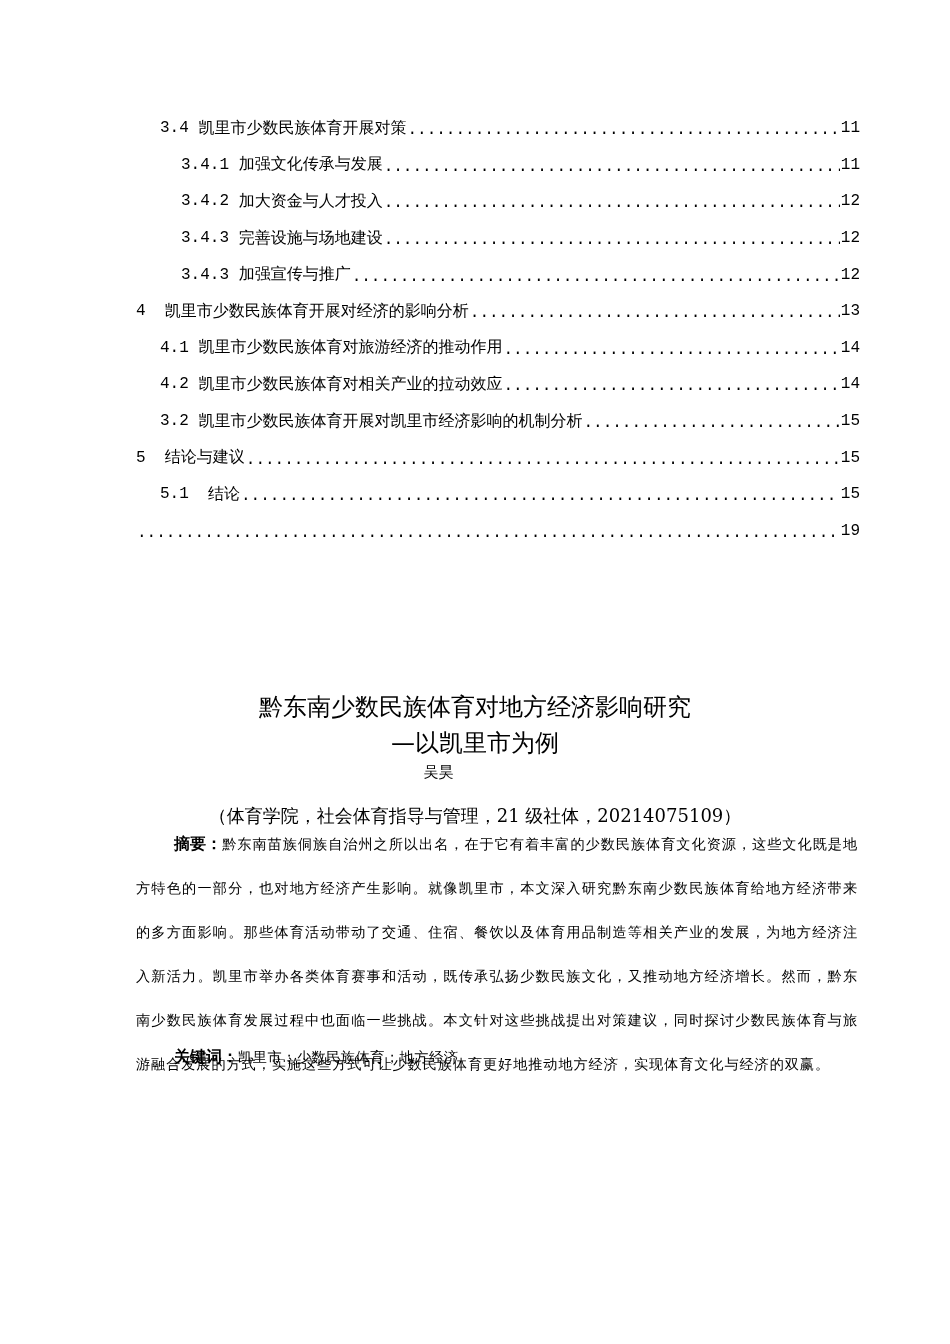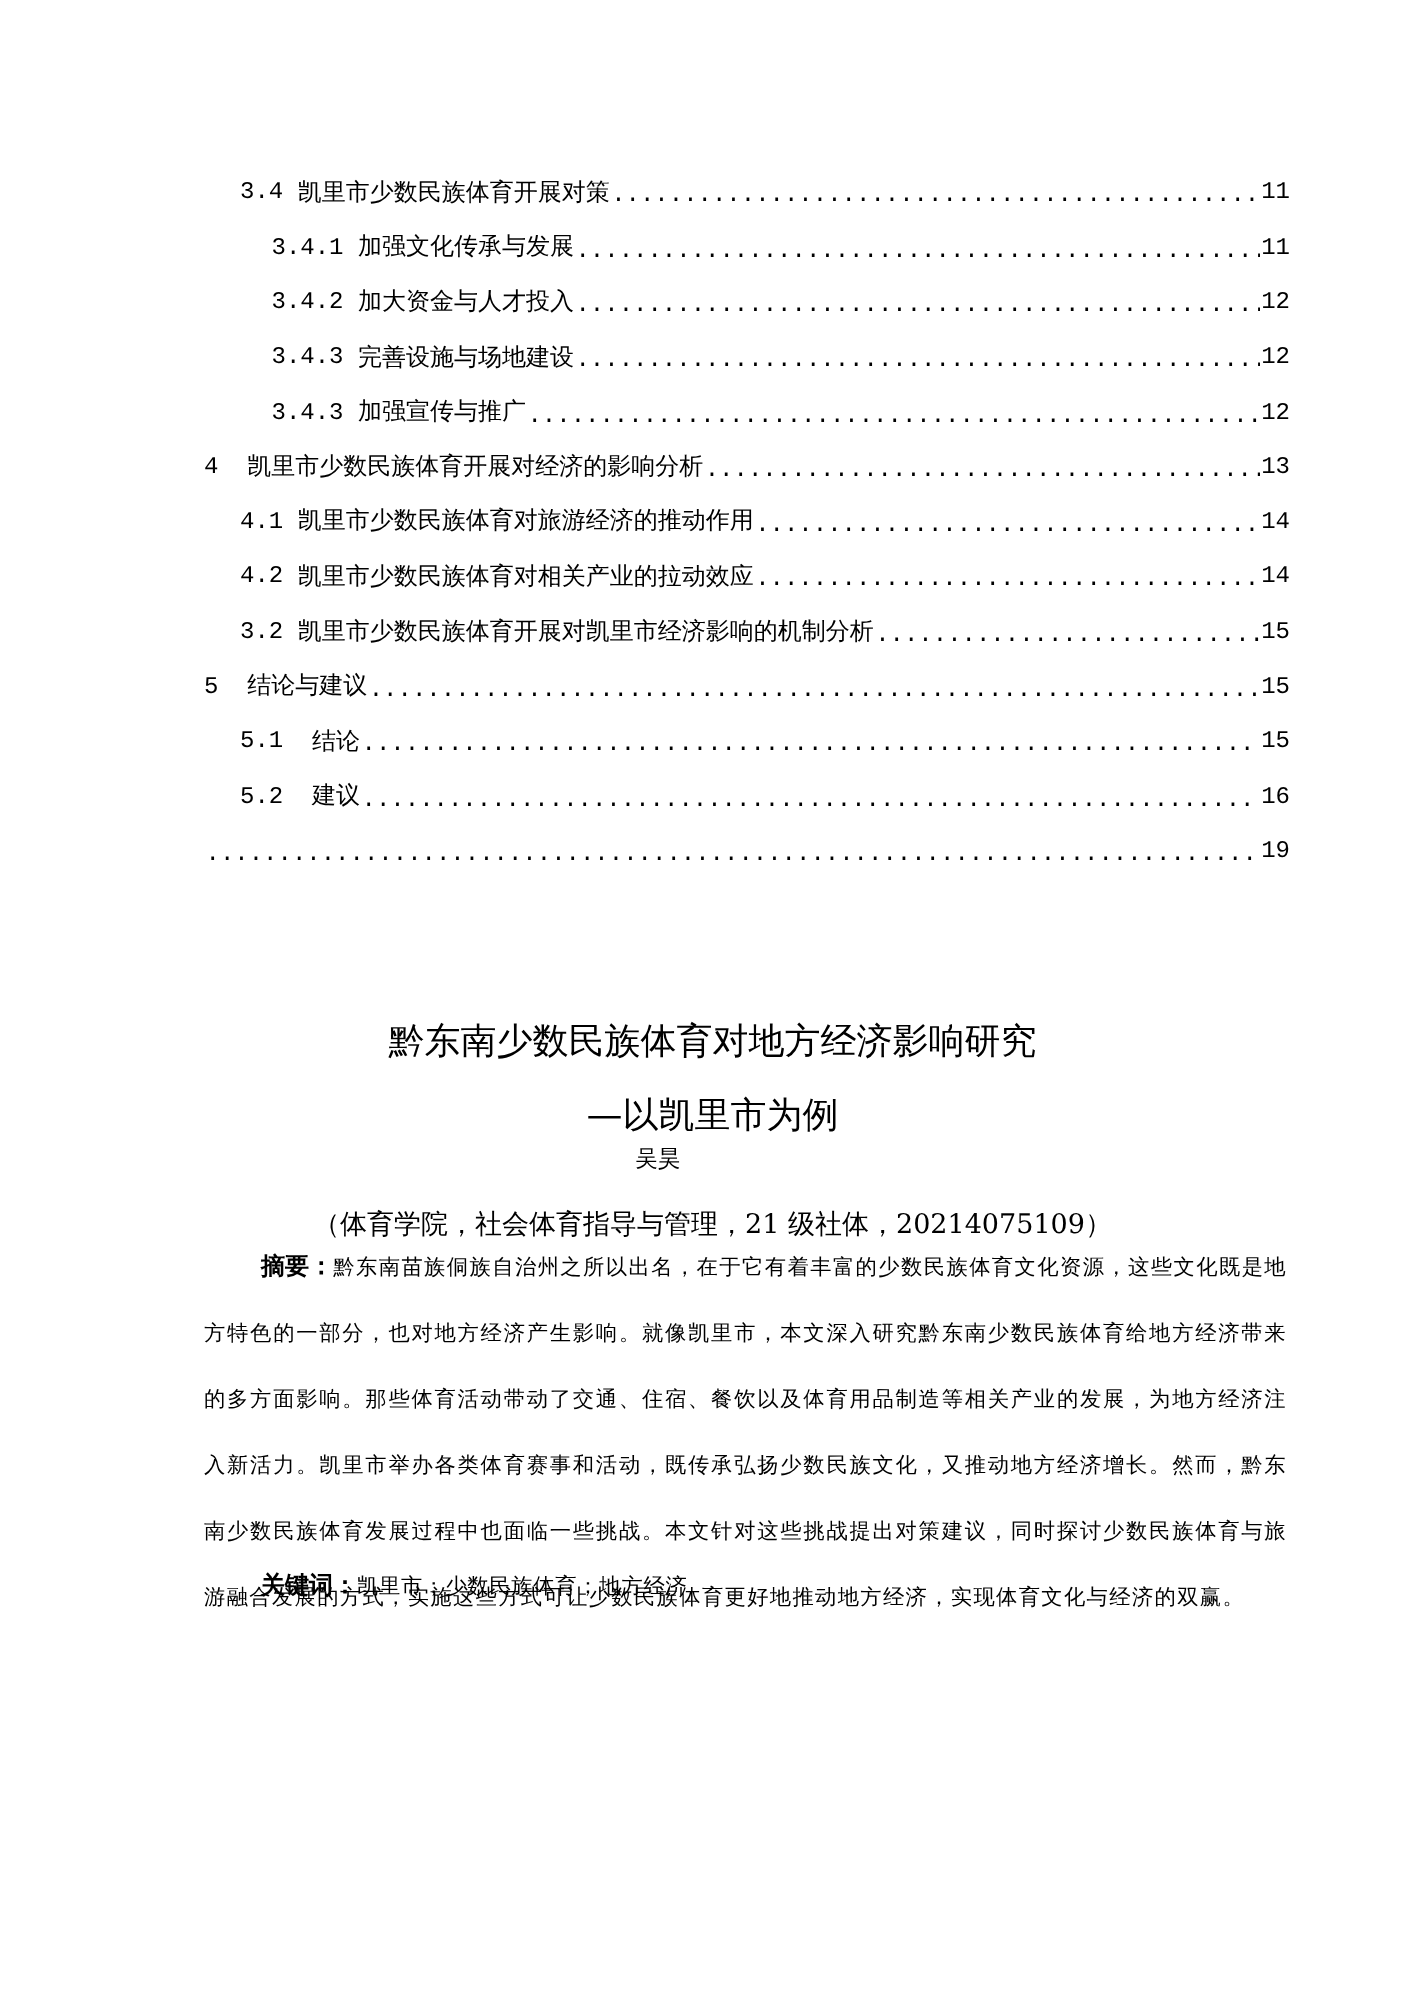--- a/index.html
+++ b/index.html
@@ -8,21 +8,21 @@
   .toc-row { position: relative; height: 36.6px; display: flex; align-items: center; font-size: 16px; font-family: Liberation Mono, monospace; }
   .toc-row .num { white-space: pre; }
   .toc-row .title { white-space: nowrap; }
   .toc-row .leader { flex: 1; overflow: hidden; white-space: nowrap; margin: 0 1px; position: relative; top: 2px; letter-spacing: 0px; }
   .toc-row .leader::after { content: "........................................................................................................................................................................................................................................................................"; }
   .toc-row .page { white-space: nowrap; text-align: right; }
   .lvl1 { padding-left: 0; }
   .lvl2 { padding-left: 24px; }
   .lvl3 { padding-left: 45px; }
   .paper-title { position: absolute; left: 0; width: 950px; text-align: center; font-family: "DejaVu Sans", "Liberation Sans", sans-serif; font-size: 24px; line-height: 34px; }
-  .t1 { top: 677px; }
+  .t1 { top: 692px; font-family: Liberation Mono, monospace; }
   .t2 { top: 726px; }
   .author { position: absolute; left: 0; top: 763px; width: 877px; text-align: center; font-size: 15px; font-family: "DejaVu Serif", serif; }
   .affil { position: absolute; left: 0; top: 804px; width: 950px; text-align: center; font-size: 18px; font-family: "DejaVu Serif", serif; }
   .abstract { position: absolute; left: 136px; top: 822px; width: 722px; font-size: 14.2px; line-height: 44px; font-family: "DejaVu Serif", serif; text-align: justify; text-indent: 38px; letter-spacing: 0.9px; }
   .abstract .label, .keywords .label { font-family: "DejaVu Sans", sans-serif; font-weight: bold; font-size: 16px; letter-spacing: 0; }
   .keywords { position: absolute; left: 174px; top: 1047px; font-size: 14.2px; font-family: "DejaVu Serif", serif; letter-spacing: 0.5px; }
 </style>
 </head>
 <body>
 
@@ -97,27 +97,20 @@
     <span class="leader"></span>
     <span class="page">15</span>
   </div>
   <div class="toc-row lvl2">
     <span class="num">5.1</span>
       <span class="num">  </span>
     <span class="title">结论</span>
     <span class="leader"></span>
     <span class="page">15</span>
   </div>
-  <div class="toc-row lvl2">
-    <span class="num">5.2</span>
-      <span class="num">  </span>
-    <span class="title">建议</span>
-    <span class="leader"></span>
-    <span class="page">16</span>
-  </div>
   <div class="toc-row lvl1">
     <span class="leader"></span>
     <span class="page">19</span>
   </div>
 </div>
 
 <div class="paper-title t1">黔东南少数民族体育对地方经济影响研究</div>
 <div class="paper-title t2">—以凯里市为例</div>
 <div class="author">吴昊</div>
 <div class="affil">（体育学院，社会体育指导与管理，21 级社体，20214075109）</div>

